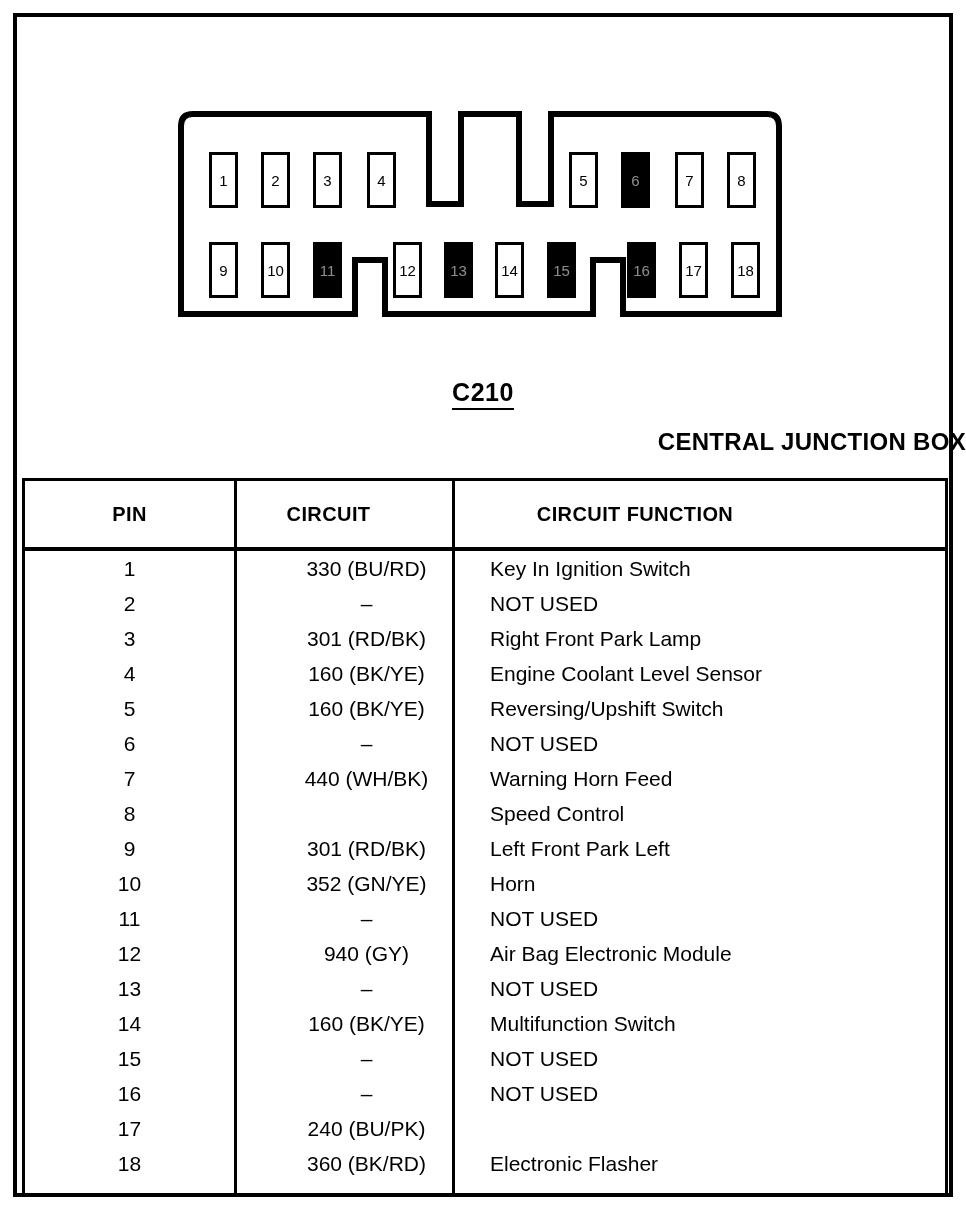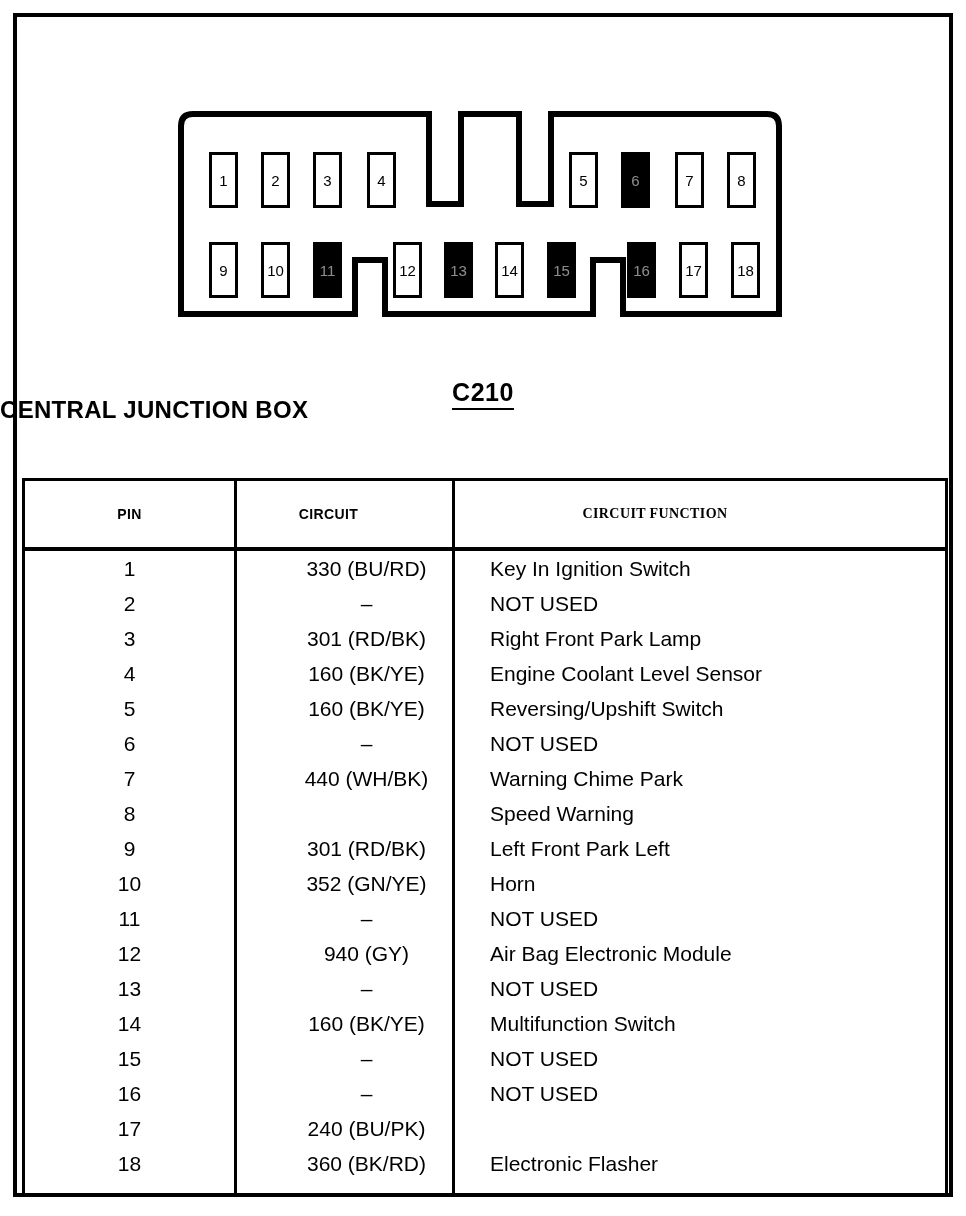--- a/index.html
+++ b/index.html
@@ -94,22 +94,22 @@
     letter-spacing: 0.5px;
   }
   .caption-code span {
     border-bottom: 2px solid #000;
     padding-bottom: 2px;
   }
   .caption-title {
     position: absolute;
     left: 0;
     right: 0;
-    top: 396px;
-    text-align: left;
+    top: 428px;
+    text-align: right;
     font-size: 24px;
     font-weight: bold;
     letter-spacing: 0.3px;
   }
 
   
   .pin-table {
     position: absolute;
     left: 22px;
     top: 478px;
@@ -125,27 +125,27 @@
     border-bottom: 4px solid #000;
     box-sizing: border-box;
   }
   .thead .th {
     position: absolute;
     top: 0;
     height: 100%;
     display: flex;
     align-items: center;
     justify-content: center;
-    font-size: 14px;
+    font-size: 20px;
     font-weight: bold;
     letter-spacing: 0.4px;
   }
   .th-pin      { left: 0px;   width: 209px; }
   .th-circuit  { left: 212px; width: 183px; }
-  .th-function { left: 432px; width: 396px; font-family: Liberation Serif, serif; }
+  .th-function { left: 412px; width: 396px; }
 
   .col-div {
     position: absolute;
     top: 0;
     bottom: 0;
     width: 3px;
     background: #000;
   }
   .col-div-1 { left: 209px; }
   .col-div-2 { left: 427px; }
@@ -326,25 +326,25 @@
         <div class="cell cell-function">Reversing/Upshift Switch</div>
       </div>
       <div class="trow">
         <div class="cell cell-pin">6</div>
         <div class="cell cell-circuit">–</div>
         <div class="cell cell-function">NOT USED</div>
       </div>
       <div class="trow">
         <div class="cell cell-pin">7</div>
         <div class="cell cell-circuit">440 (WH/BK)</div>
-        <div class="cell cell-function">Warning Chime Park</div>
+        <div class="cell cell-function">Warning Horn Feed</div>
       </div>
       <div class="trow">
         <div class="cell cell-pin">8</div>
-        <div class="cell cell-function">Speed Warning</div>
+        <div class="cell cell-function">Speed Control</div>
       </div>
       <div class="trow">
         <div class="cell cell-pin">9</div>
         <div class="cell cell-circuit">301 (RD/BK)</div>
         <div class="cell cell-function">Left Front Park Left</div>
       </div>
       <div class="trow">
         <div class="cell cell-pin">10</div>
         <div class="cell cell-circuit">352 (GN/YE)</div>
         <div class="cell cell-function">Horn</div>

